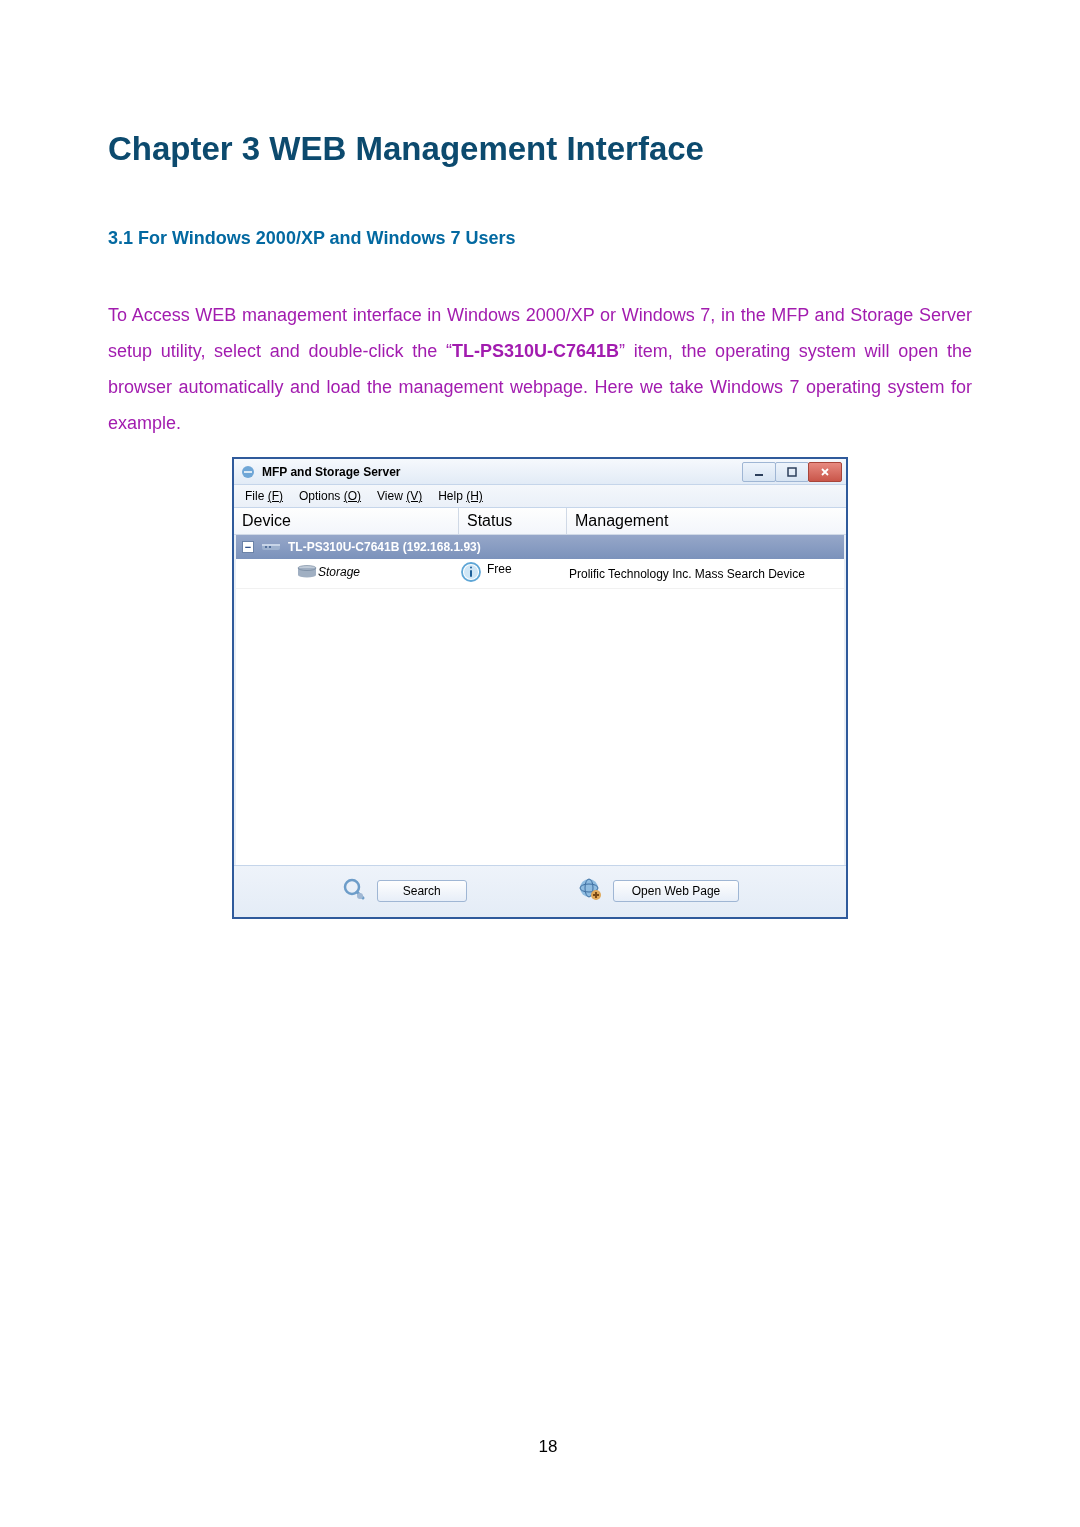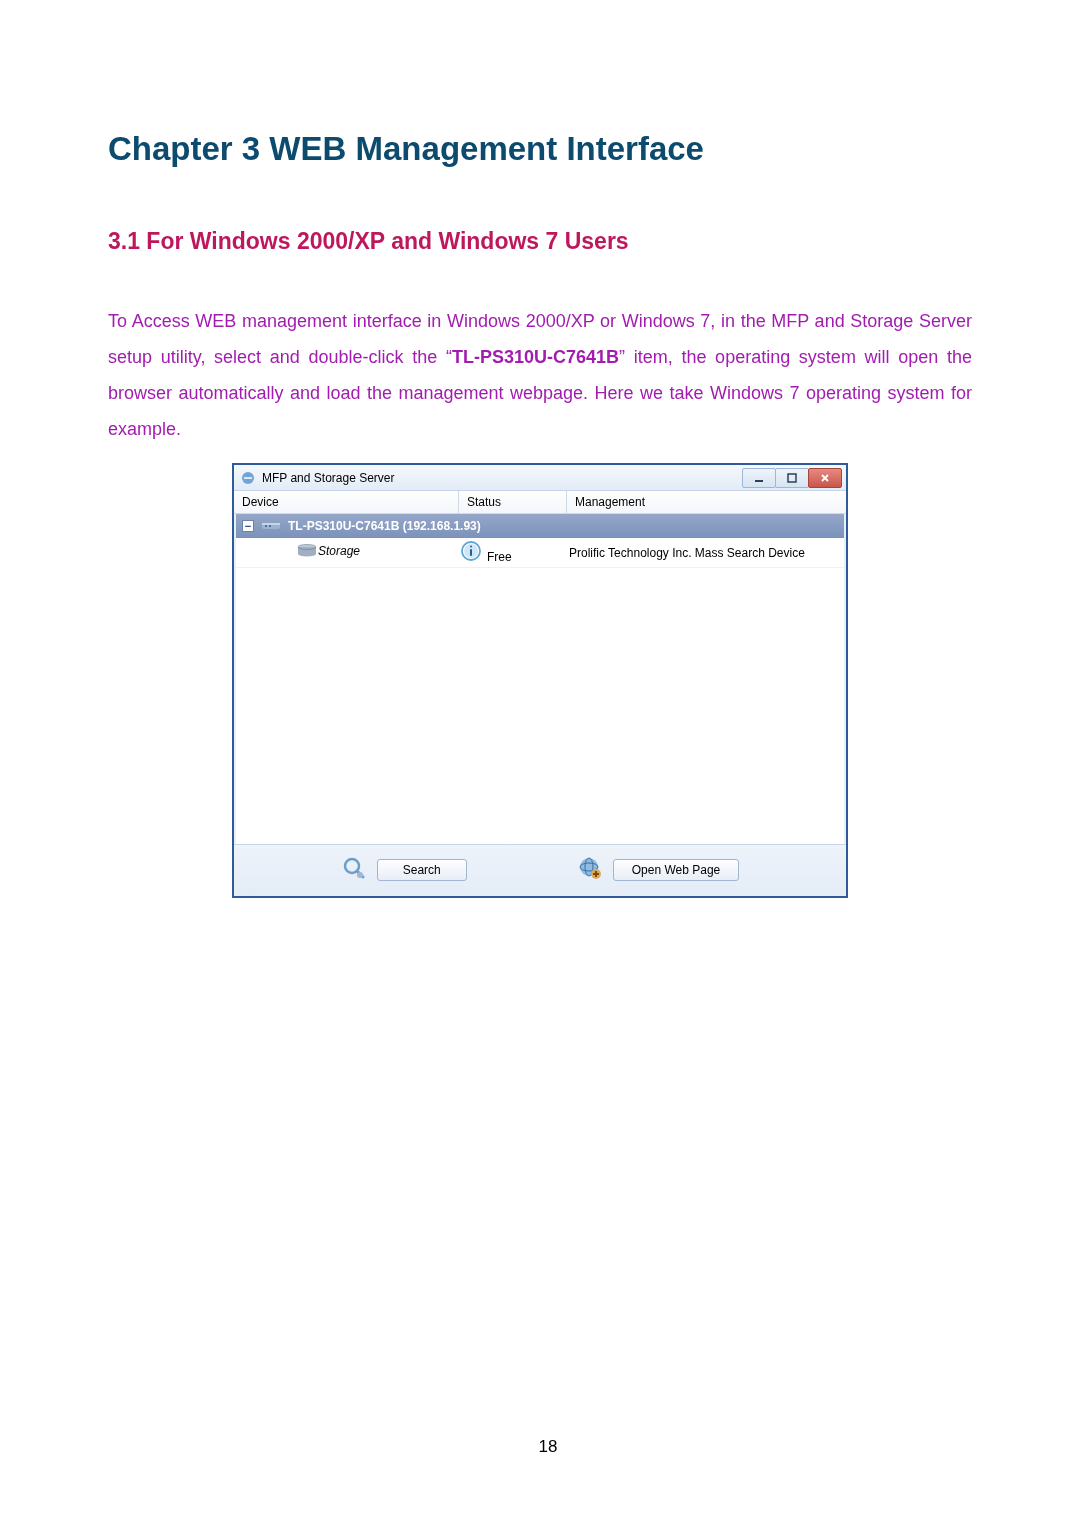--- a/index.html
+++ b/index.html
@@ -11,24 +11,24 @@
       position: relative;
       padding: 130px 108px 0 108px;
     }
     h1 {
       font-size: 33px;
       font-weight: bold;
       margin-bottom: 60px;
       color: #0c4a6e;
     }
     h2 {
-      font-size: 23px;
+      font-size: 18px;
       font-weight: bold;
       margin-bottom: 48px;
-      color: #be185d;
+      color: #0369a1;
     }
     .body-text {
       font-size: 18px;
       line-height: 2.0;
       text-align: justify;
       color: #a21caf;
       margin-bottom: 16px;
     }
     .bold-inline { font-weight: bold; }
     .page-num {
@@ -56,21 +56,21 @@
       align-items: center;
       height: 26px;
       padding: 0 4px 0 6px;
       background: linear-gradient(#f6f9fd, #e2ebf6);
       border-bottom: 1px solid #c5d5ea;
     }
     .titlebar .ico {
       width: 16px; height: 16px; margin-right: 6px;
       display: inline-flex; align-items:center; justify-content:center;
     }
-    .titlebar .title { flex: 1; font-size: 12px; }
+    .titlebar .title { flex: 1; font-size: 12px; font-weight: bold; }
     .ctrl-group { display: flex; gap: 0; }
     .ctrl {
       width: 34px; height: 20px;
       display: inline-flex; align-items: center; justify-content: center;
       border: 1px solid #9fb6d4;
       background: linear-gradient(#eef4fb,#d7e4f2);
       border-radius: 2px;
       margin-left: -1px;
     }
     .ctrl.close { background: linear-gradient(#e78a80,#c9564a); border-color:#a8453a; }
@@ -87,21 +87,21 @@
     .menu-item u { text-decoration: underline; }
 
     .list-header {
       display: flex;
       background: #fff;
       border-bottom: 1px solid #d0d9e6;
     }
     .list-header .hdr {
       border-right: 1px solid #d0d9e6;
       padding: 4px 8px;
-      font-size: 12px;
+      font-size: 16px;
       background: linear-gradient(#fefefe,#f3f6fb);
     }
     .hdr.device { width: 225px; }
     .hdr.status { width: 108px; }
     .hdr.info { flex: 1; border-right: none; }
 
     .list-body {
       background: #fff;
       height: 330px;
       margin: 0 2px 0 2px;
@@ -126,21 +126,21 @@
       color: #2a4c86; font-size: 11px; line-height: 1;
     }
     .child-row {
       display: flex;
       align-items: center;
       height: 30px;
       padding-left: 60px;
       border-bottom: 1px solid #f1f1f1;
     }
     .child-row .col-device { width: 165px; display:flex; align-items:flex-start; gap:0;font-style:italic; }
-    .child-row .col-status { width: 108px; display:flex; align-items:flex-end; gap:6px; }
+    .child-row .col-status { width: 108px; display:flex; align-items:flex-start; gap:6px; }
     .child-row .col-info { flex:1; }
 
     .bottom-bar {
       display: flex;
       align-items: center;
       justify-content: center;
       gap: 110px;
       padding: 10px 8px 12px 8px;
       background: linear-gradient(#eef3fa,#e4ecf6);
       border-top: 1px solid #c5d5ea;
@@ -192,20 +192,26 @@
           </svg>
       </span>
       <span class="ctrl close">
         <svg width="10" height="10" viewBox="0 0 10 10">
             <path d="M2 2 L8 8 M8 2 L2 8" stroke="#fff" stroke-width="1.8"></path>
           </svg>
       </span>
     </div>
   </div>
 
+  <div class="menubar">
+    <span class="menu-item"><span>File </span><u>(F)</u></span>
+    <span class="menu-item"><span>Options </span><u>(O)</u></span>
+    <span class="menu-item"><span>View </span><u>(V)</u></span>
+    <span class="menu-item"><span>Help </span><u>(H)</u></span>
+  </div>
 
   <div class="list-header">
     <div class="hdr device">Device</div>
     <div class="hdr status">Status</div>
     <div class="hdr info">Management</div>
   </div>
 
   <div class="list-body">
     <div class="group-row">
       <span class="expand-box">−</span>

